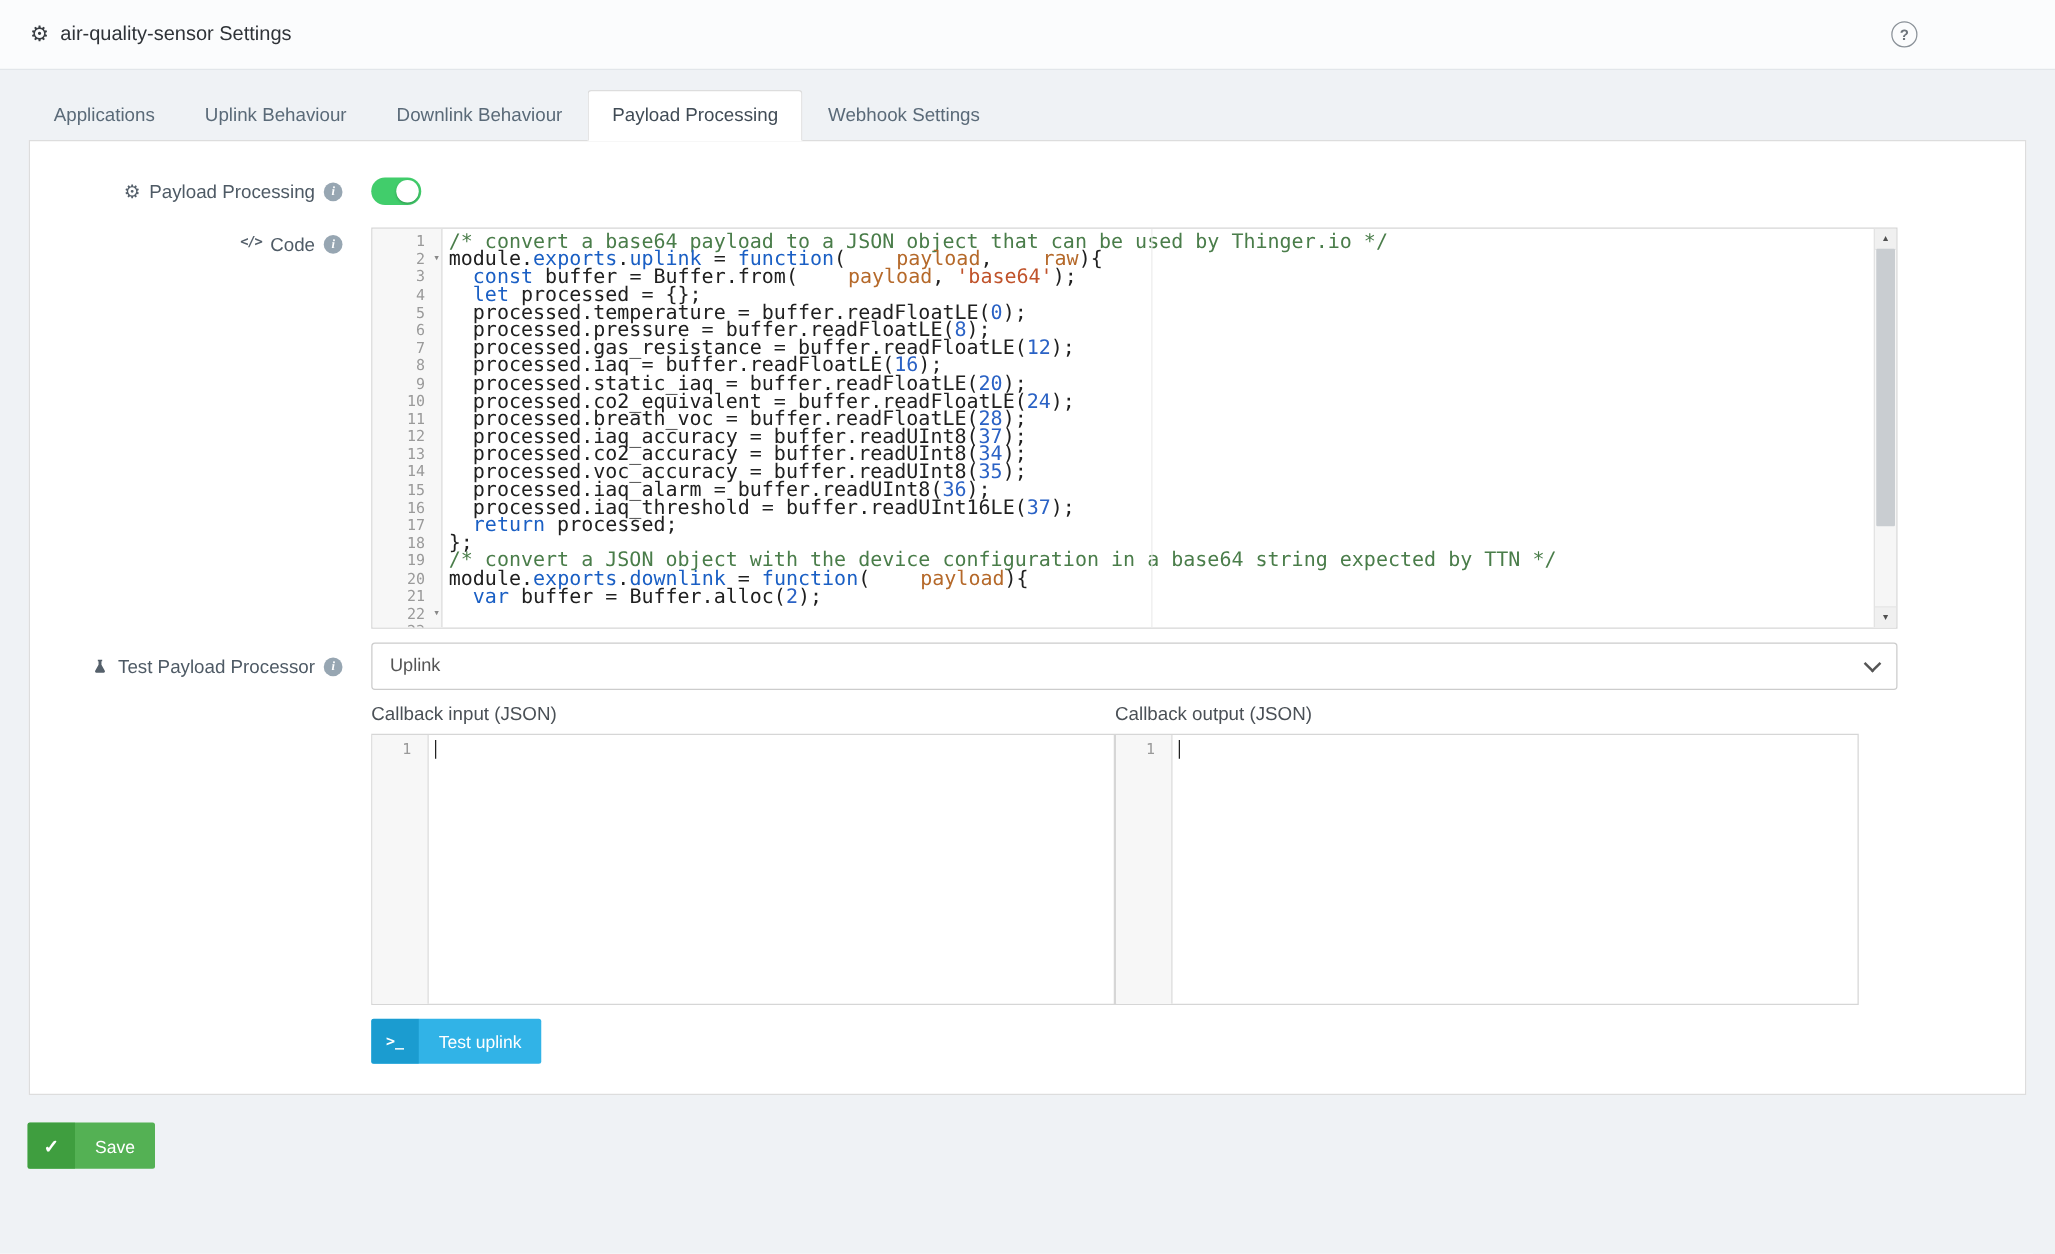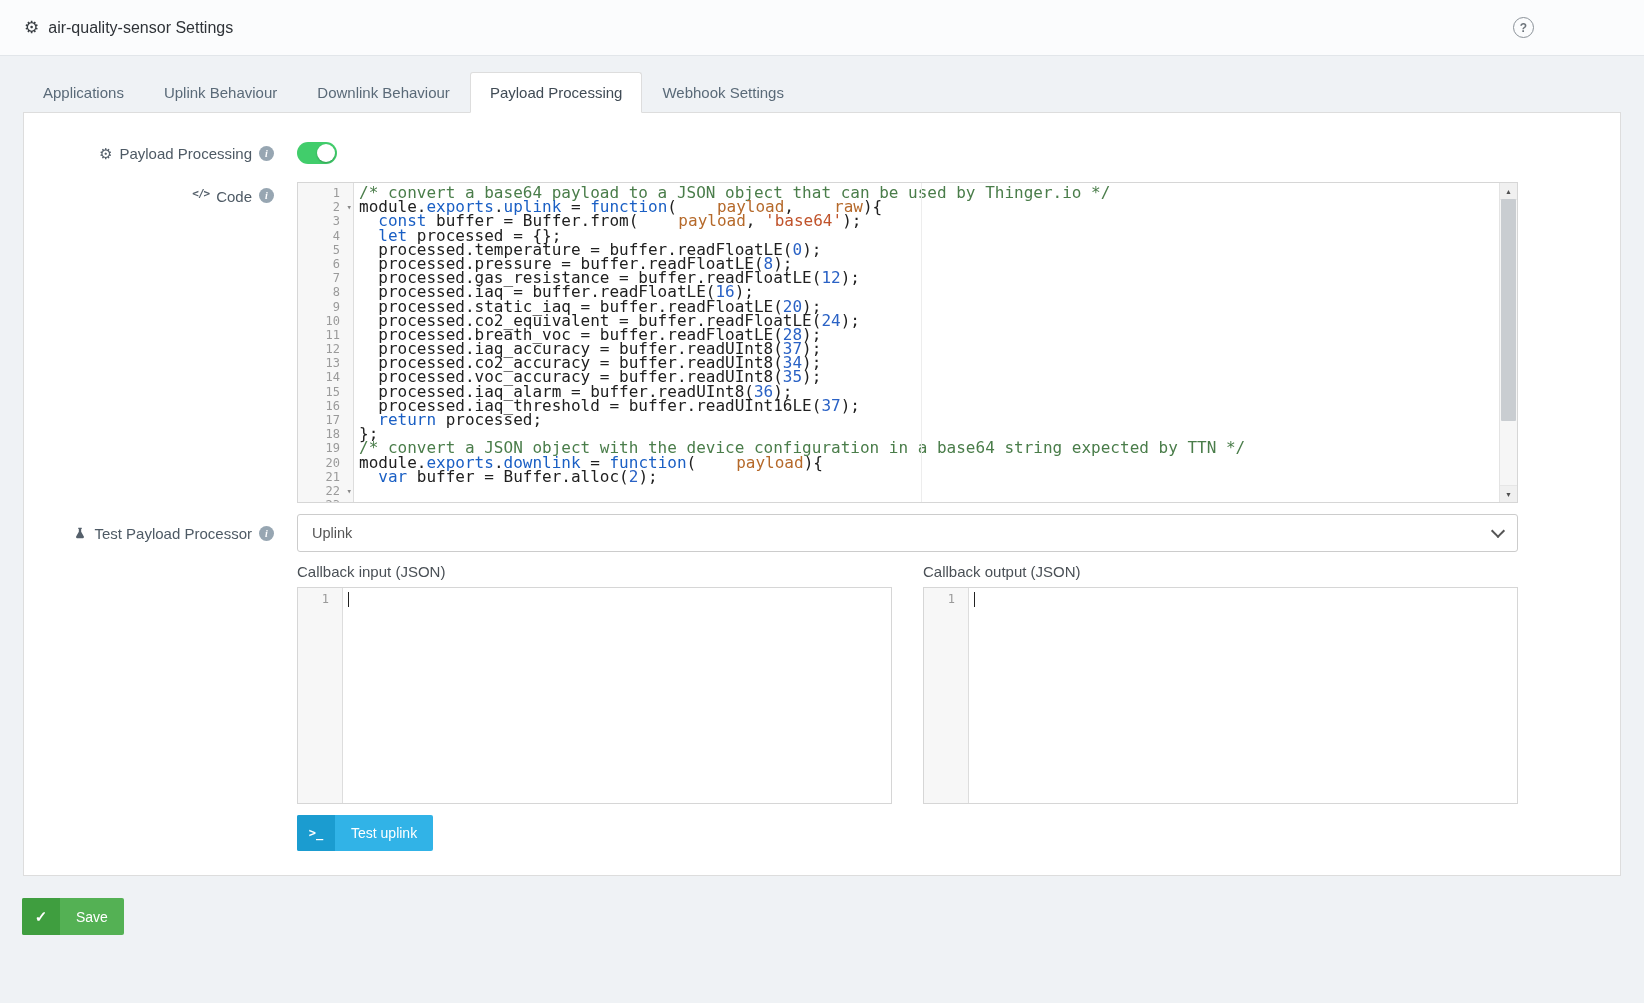--- a/index.html
+++ b/index.html
@@ -68,21 +68,21 @@
   .sthumb{position:absolute;left:1px;right:1px;top:16px;height:222px;background:#c9cdd1;border-radius:1px;cursor:pointer;}
   
   .row-select{margin-top:11px;align-items:center;}
   .select{width:1221px;height:38px;border:1px solid #ccc;border-radius:3px;background:#fff;
     display:flex;align-items:center;justify-content:space-between;padding:0 14px;
     font-size:14.5px;color:#555;box-sizing:border-box;cursor:pointer;}
   .chev{width:8px;height:8px;border-right:2px solid #555;border-bottom:2px solid #555;
     transform:rotate(45deg);margin-top:-5px;}
   
   .row-cb{margin-top:12px;}
-  .cb-cols{display:flex;gap:31px;}
+  .cb-cols{display:flex;}
   .cb-col{width:595px;flex:none;}
   .cb-title{font-size:15px;color:#4a5056;line-height:16px;margin-bottom:7px;}
   .cb-editor{height:217px;border:1px solid #d6d6d6;display:flex;background:#fff;box-sizing:border-box;}
   .cb-gutter{width:45px;flex:none;background:#f7f7f7;border-right:1px solid #ddd;text-align:right;
     padding:4px 13px 0 0;box-sizing:border-box;font-family:"DejaVu Sans Mono",monospace;
     font-size:12px;color:#9a9a9a;}
   .cb-content{flex:1;padding:4px 0 0 5px;position:relative;cursor:text;}
   .caret{display:inline-block;width:1px;height:15px;background:#222;vertical-align:top;}
   
   .row-btn{margin-top:11px;}

